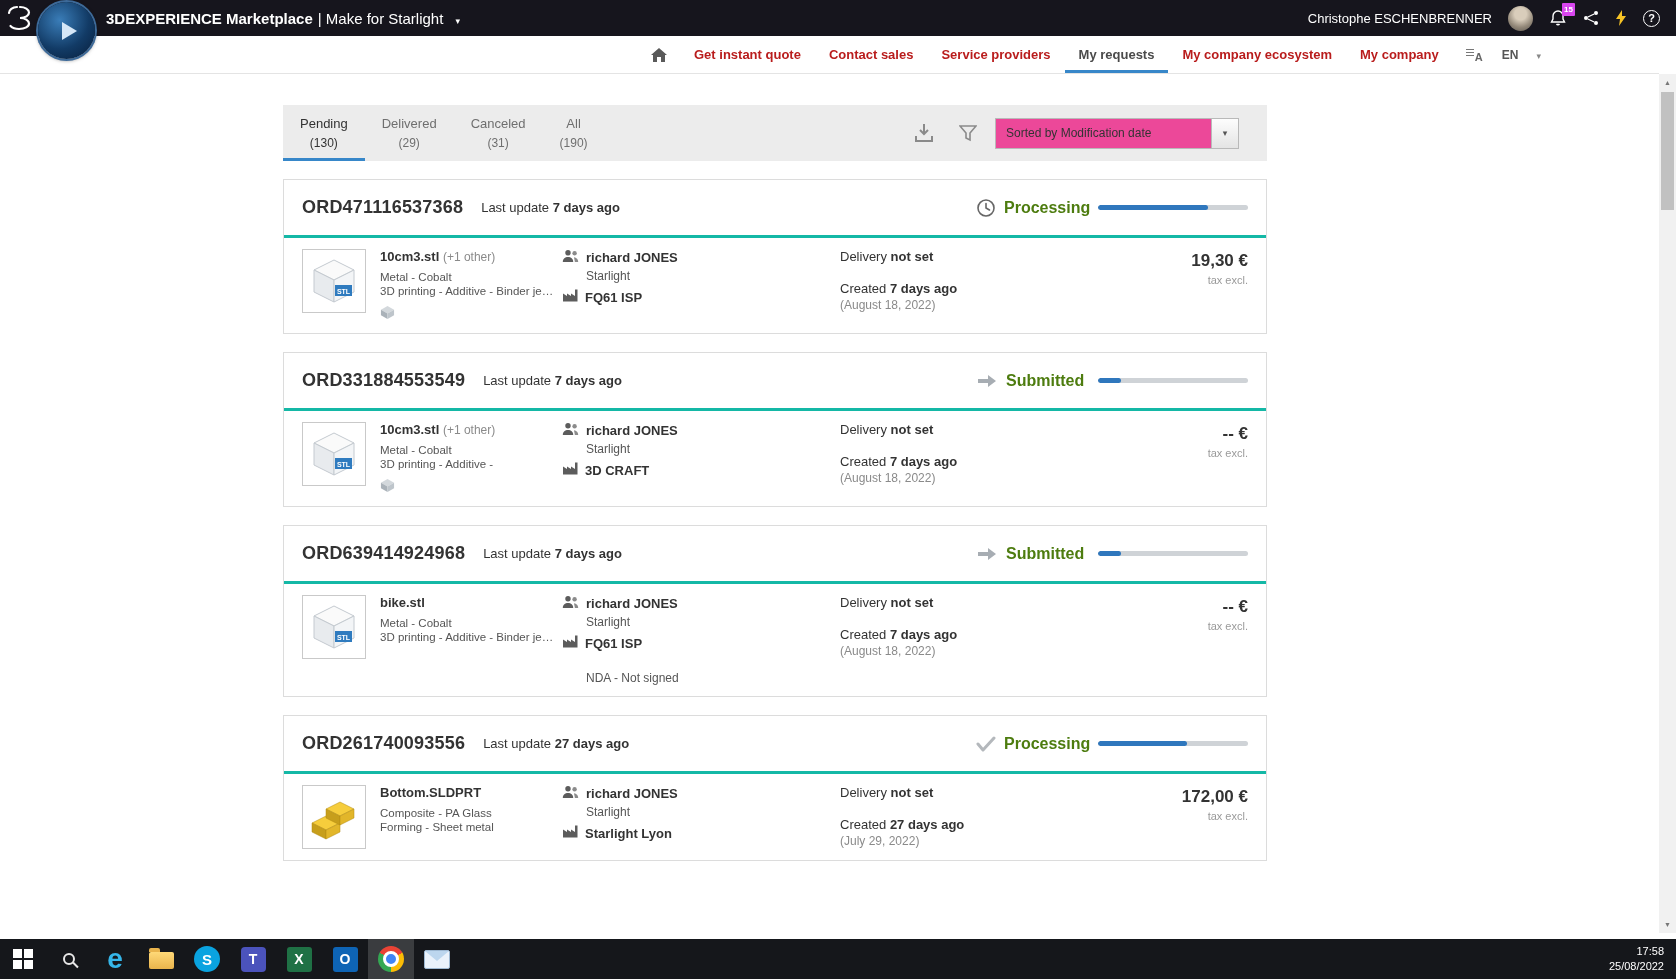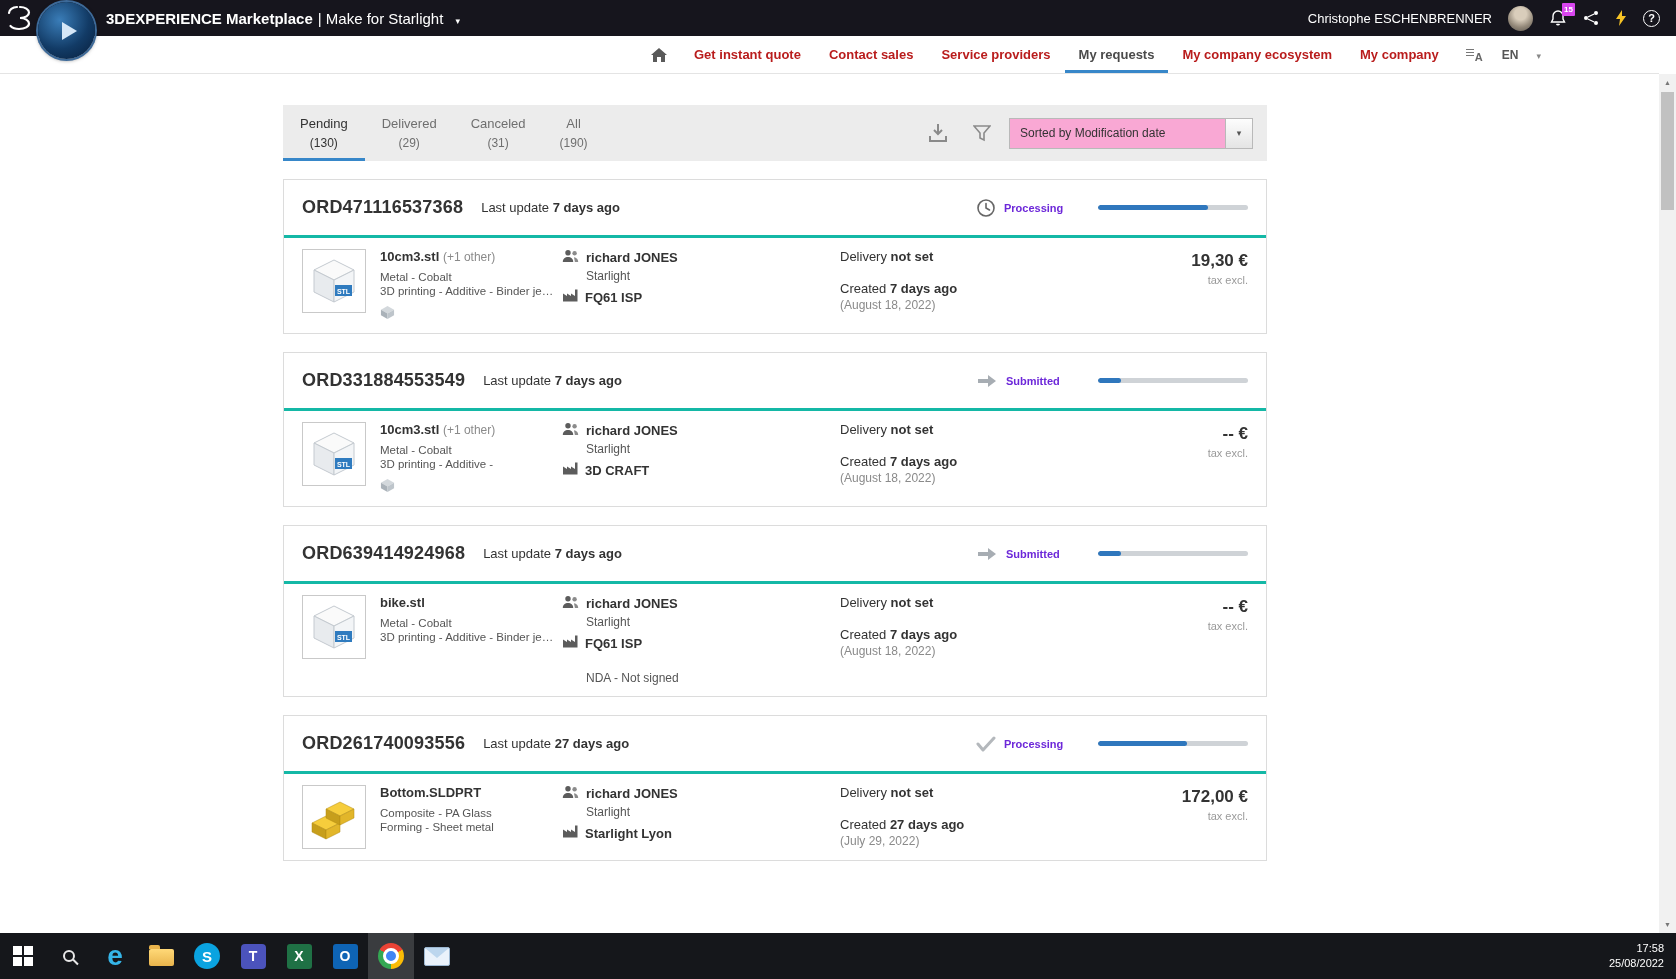--- a/index.html
+++ b/index.html
@@ -45,33 +45,33 @@
   
   .content{position:absolute;top:74px;bottom:46px;left:0;right:17px;background:#fff;overflow:hidden}
   .column{width:984px;margin-left:283px;padding-top:31px}
 
   .toolbar{height:56px;background:#ececec;display:flex;align-items:stretch}
   .tab{display:flex;flex-direction:column;align-items:center;justify-content:center;padding:0 17px;font-size:13px;color:#6f6f6f;cursor:pointer;line-height:1.55}
   .tab .count{font-size:12px}
   .tab.active{color:#333;box-shadow:inset 0 -3px 0 #3787c9}
   .toolbar-icons{margin-left:auto;display:flex;align-items:center;gap:24px;padding-right:18px}
   .toolbar-icons span{cursor:pointer;display:flex}
-  .sort-select{width:244px;height:31px;background:#f9a8d4;border:1px solid #b9b9b9;display:flex;align-items:stretch;align-self:center;margin-right:14px;font-size:12px;color:#333;cursor:pointer}
+  .sort-select{width:244px;height:31px;background:#ec4899;border:1px solid #b9b9b9;display:flex;align-items:stretch;align-self:center;margin-right:28px;font-size:12px;color:#333;cursor:pointer}
   .sort-select .txt{padding:0 10px;flex:1;display:flex;align-items:center;white-space:nowrap;overflow:hidden}
   .select-caret{width:27px;border-left:1px solid #b9b9b9;background:linear-gradient(#fdfdfd,#e4e4e4);display:flex;align-items:center;justify-content:center;color:#555}
   .select-caret::after{content:"▾";font-size:9px}
 
   
   .card{border:1px solid #dcdcdc;background:#fff;margin-top:18px;cursor:pointer}
   .card-head{height:55px;display:flex;align-items:center;padding:0 18px}
   .order-id{font-size:18px;color:#333;font-weight:bold;letter-spacing:.2px}
   .update{margin-left:18px;font-size:13px;color:#333}
   .status-block{margin-left:auto;display:flex;align-items:center;width:272px}
   .status-icon{display:flex;margin-right:8px}
-  .status-label{font-size:11px;font-weight:bold;color:#6d28d9;white-space:nowrap}
+  .status-label{font-size:16px;font-weight:bold;color:#4d7c0f;white-space:nowrap}
   .progress{margin-left:auto;width:150px;height:5px;background:#cfd3d7;border-radius:3px;overflow:hidden}
   .progress-fill{height:100%;background:#2f77bd;border-radius:3px;width:0}
 
   .card-body{border-top:3px solid #14b8a6;display:flex;padding:11px 18px;align-items:flex-start}
   .thumb{width:64px;height:64px;border:1px solid #c9c9c9;background:#fff;display:flex;align-items:center;justify-content:center;margin-right:14px;flex:none}
   .col.info{width:182px;font-size:11.5px;color:#555}
   .fname{font-size:13px;color:#333}
   .fname .extra{color:#8a8a8a;font-size:12px;font-weight:normal}
   .material{margin-top:7px}
   .process{margin-top:2px;white-space:nowrap;overflow:hidden;text-overflow:ellipsis;padding-right:6px}
@@ -90,21 +90,21 @@
 
   
   .scrollbar{position:absolute;top:74px;right:0;bottom:46px;width:17px;background:#f1f1f1;z-index:15}
   .sb-arrow{height:17px;display:flex;align-items:center;justify-content:center;color:#777;cursor:pointer}
   .sb-arrow.up::after{content:"▲";font-size:7px}
   .sb-arrow.down{position:absolute;bottom:0;left:0;right:0}
   .sb-arrow.down::after{content:"▼";font-size:7px}
   .sb-thumb{position:absolute;top:18px;left:2px;right:2px;height:118px;background:#c1c1c1;cursor:pointer}
 
   
-  .taskbar{position:absolute;left:0;right:0;bottom:0;height:46px;background:#15171b;display:flex;align-items:stretch;z-index:40}
+  .taskbar{position:absolute;left:0;right:0;bottom:0;height:40px;background:#15171b;display:flex;align-items:stretch;z-index:40}
   .tb-app{width:46px;display:flex;align-items:center;justify-content:center;cursor:pointer}
   .tb-app.active{background:rgba(255,255,255,.16)}
   .win-grid{display:grid;grid-template-columns:9px 9px;grid-gap:2px}
   .win-grid i{width:9px;height:9px;background:#fff;display:block}
   .search-glass{width:12px;height:12px;border:2px solid #e8e8e8;border-radius:50%;position:relative;display:block}
   .search-glass::after{content:"";position:absolute;width:7px;height:2px;background:#e8e8e8;transform:rotate(45deg);right:-6px;bottom:-3px}
   .edge-icon::after{content:"e";color:#35b6e9;font-size:28px;font-weight:bold;line-height:1}
   .folder-icon{width:25px;height:17px;background:linear-gradient(#ffd978,#e9b44c);border-radius:2px;position:relative;display:block;margin-top:3px}
   .folder-icon::before{content:"";position:absolute;top:-4px;left:0;width:11px;height:4px;background:#e9b44c;border-radius:2px 2px 0 0}
   .skype-icon{width:26px;height:26px;border-radius:50%;background:#0aa3e0;color:#fff;display:flex;align-items:center;justify-content:center}

